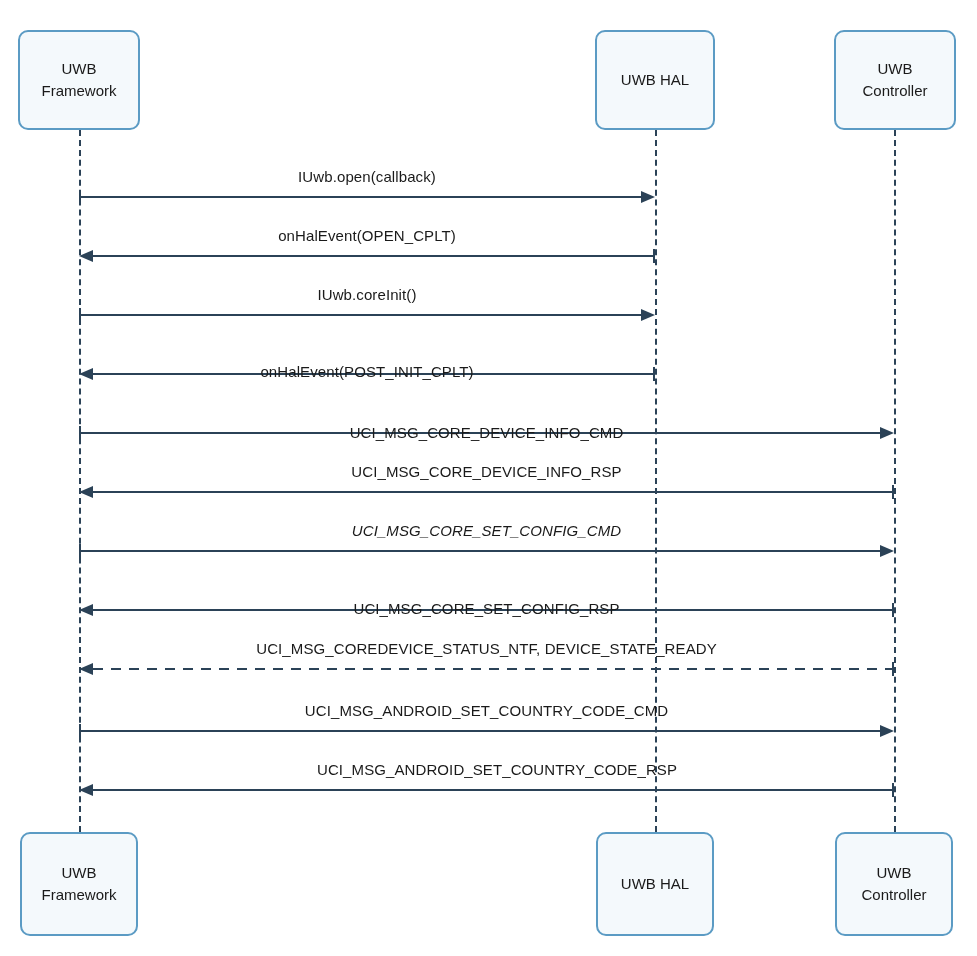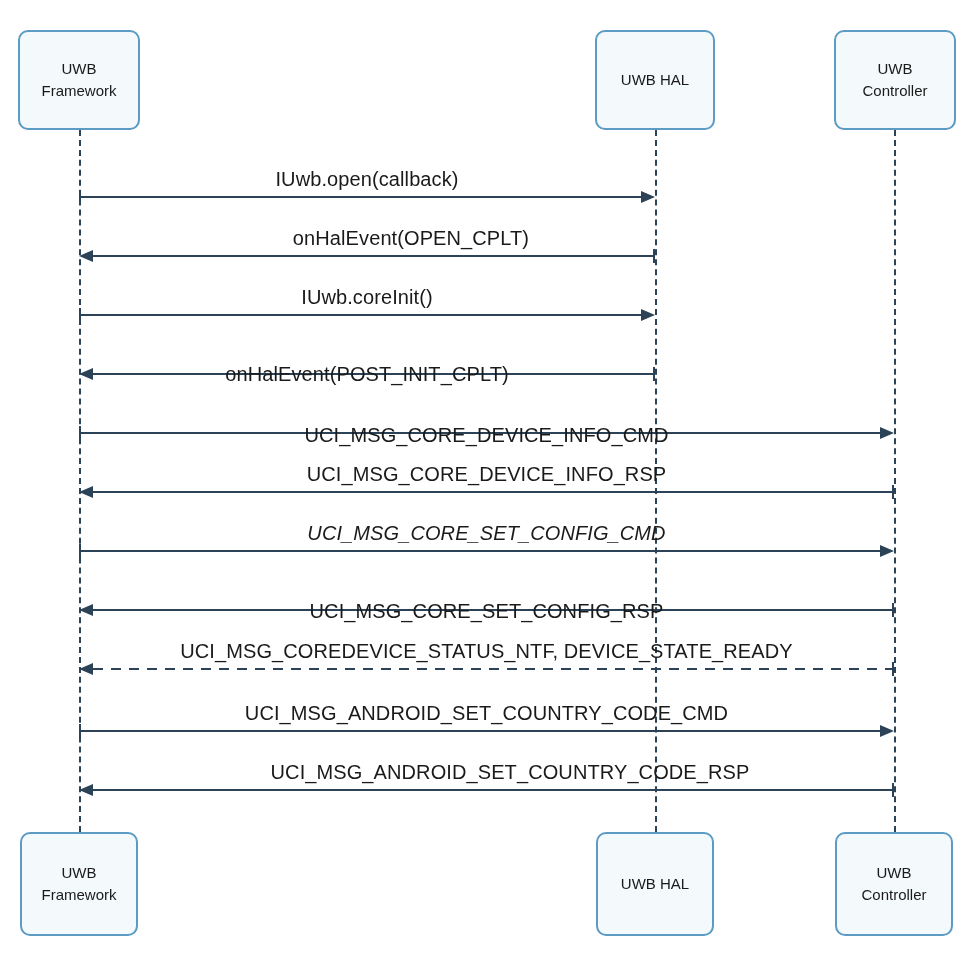--- a/index.html
+++ b/index.html
@@ -37,21 +37,21 @@
     white-space: pre-line;
     padding: 0 4px;
   }
   .lifeline-stem {
     position: absolute;
     width: 0;
     border-left: 2px dashed #2b4257;
   }
   .msg-label {
     position: absolute;
-    font-size: 20px;
+    font-size: 15px;
     color: #1a1a1a;
     white-space: nowrap;
     transform: translateX(-50%);
     font-family: "Liberation Sans", sans-serif;
     letter-spacing: 0.1px;
   }
   .msg-arrow {
     position: absolute;
     height: 14px;
     pointer-events: none;
@@ -103,21 +103,21 @@
         </svg>
       </div>
       <div class="msg-label" style="left: 367px; top: 168px;">IUwb.open(callback)</div>
       <div class="msg-arrow" style="left: 79px; top: 249px; width: 576px;">
         <svg width="576" height="14" viewBox="0 0 576 14">
           <line x1="14" y1="7" x2="576" y2="7" stroke="#2b4257" stroke-width="2"></line>
           <polygon points="0,7 14,1 14,13" fill="#2b4257"></polygon>
           <line x1="575" y1="0" x2="575" y2="14" stroke="#2b4257" stroke-width="2"></line>
         </svg>
       </div>
-      <div class="msg-label" style="left: 367px; top: 227px; margin-left: 44px;">onHalEvent(OPEN_CPLT)</div>
+      <div class="msg-label" style="left: 367px; top: 227px;">onHalEvent(OPEN_CPLT)</div>
       <div class="msg-arrow" style="left: 79px; top: 308px; width: 576px;">
         <svg width="576" height="14" viewBox="0 0 576 14">
           <line x1="0" y1="7" x2="562" y2="7" stroke="#2b4257" stroke-width="2"></line>
           <polygon points="576,7 562,1 562,13" fill="#2b4257"></polygon>
           <line x1="1" y1="0" x2="1" y2="14" stroke="#2b4257" stroke-width="2"></line>
         </svg>
       </div>
       <div class="msg-label" style="left: 367px; top: 286px;">IUwb.coreInit()</div>
       <div class="msg-arrow" style="left: 79px; top: 367px; width: 576px;">
         <svg width="576" height="14" viewBox="0 0 576 14">
@@ -175,16 +175,16 @@
         </svg>
       </div>
       <div class="msg-label" style="left: 486.5px; top: 702px;">UCI_MSG_ANDROID_SET_COUNTRY_CODE_CMD</div>
       <div class="msg-arrow" style="left: 79px; top: 783px; width: 815px;">
         <svg width="815" height="14" viewBox="0 0 815 14">
           <line x1="14" y1="7" x2="815" y2="7" stroke="#2b4257" stroke-width="2"></line>
           <polygon points="0,7 14,1 14,13" fill="#2b4257"></polygon>
           <line x1="814" y1="0" x2="814" y2="14" stroke="#2b4257" stroke-width="2"></line>
         </svg>
       </div>
-      <div class="msg-label" style="left: 510px; top: 761px; text-align: right;">UCI_MSG_ANDROID_SET_COUNTRY_CODE_RSP</div>
+      <div class="msg-label" style="left: 497px; top: 761px; text-align: right;">UCI_MSG_ANDROID_SET_COUNTRY_CODE_RSP</div>
     </div>
 
 </div>
 
 </body></html>

